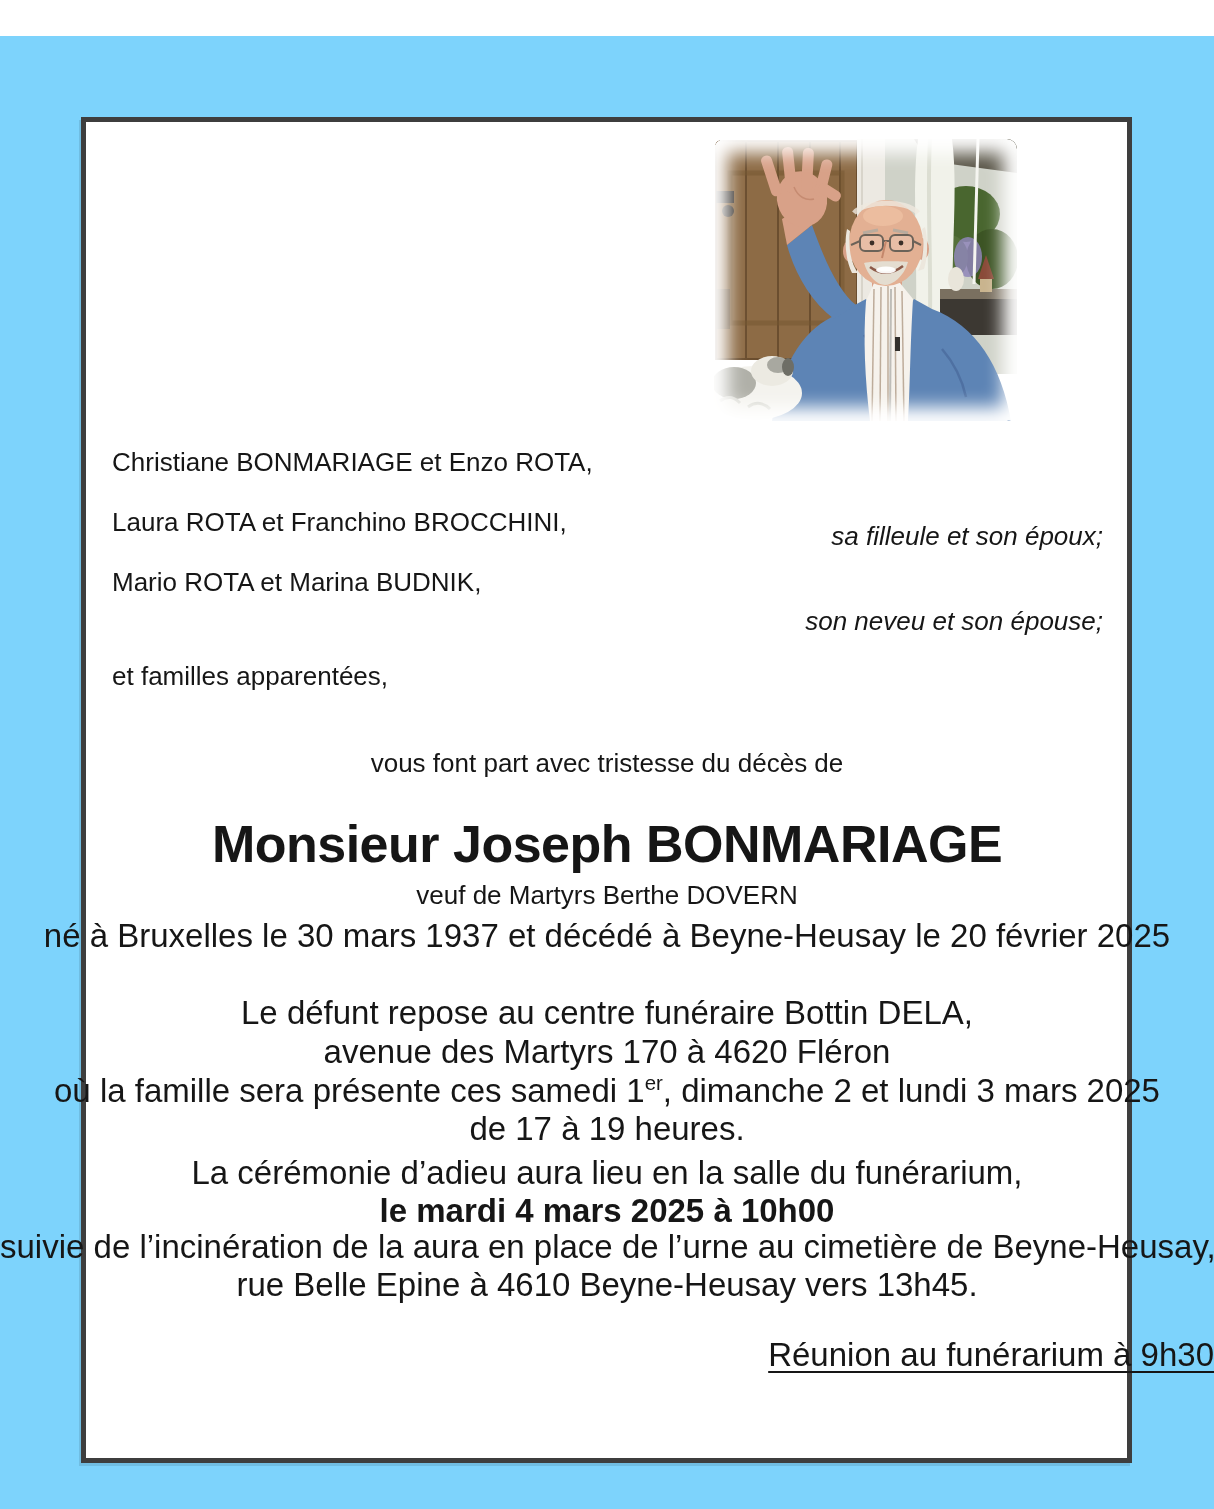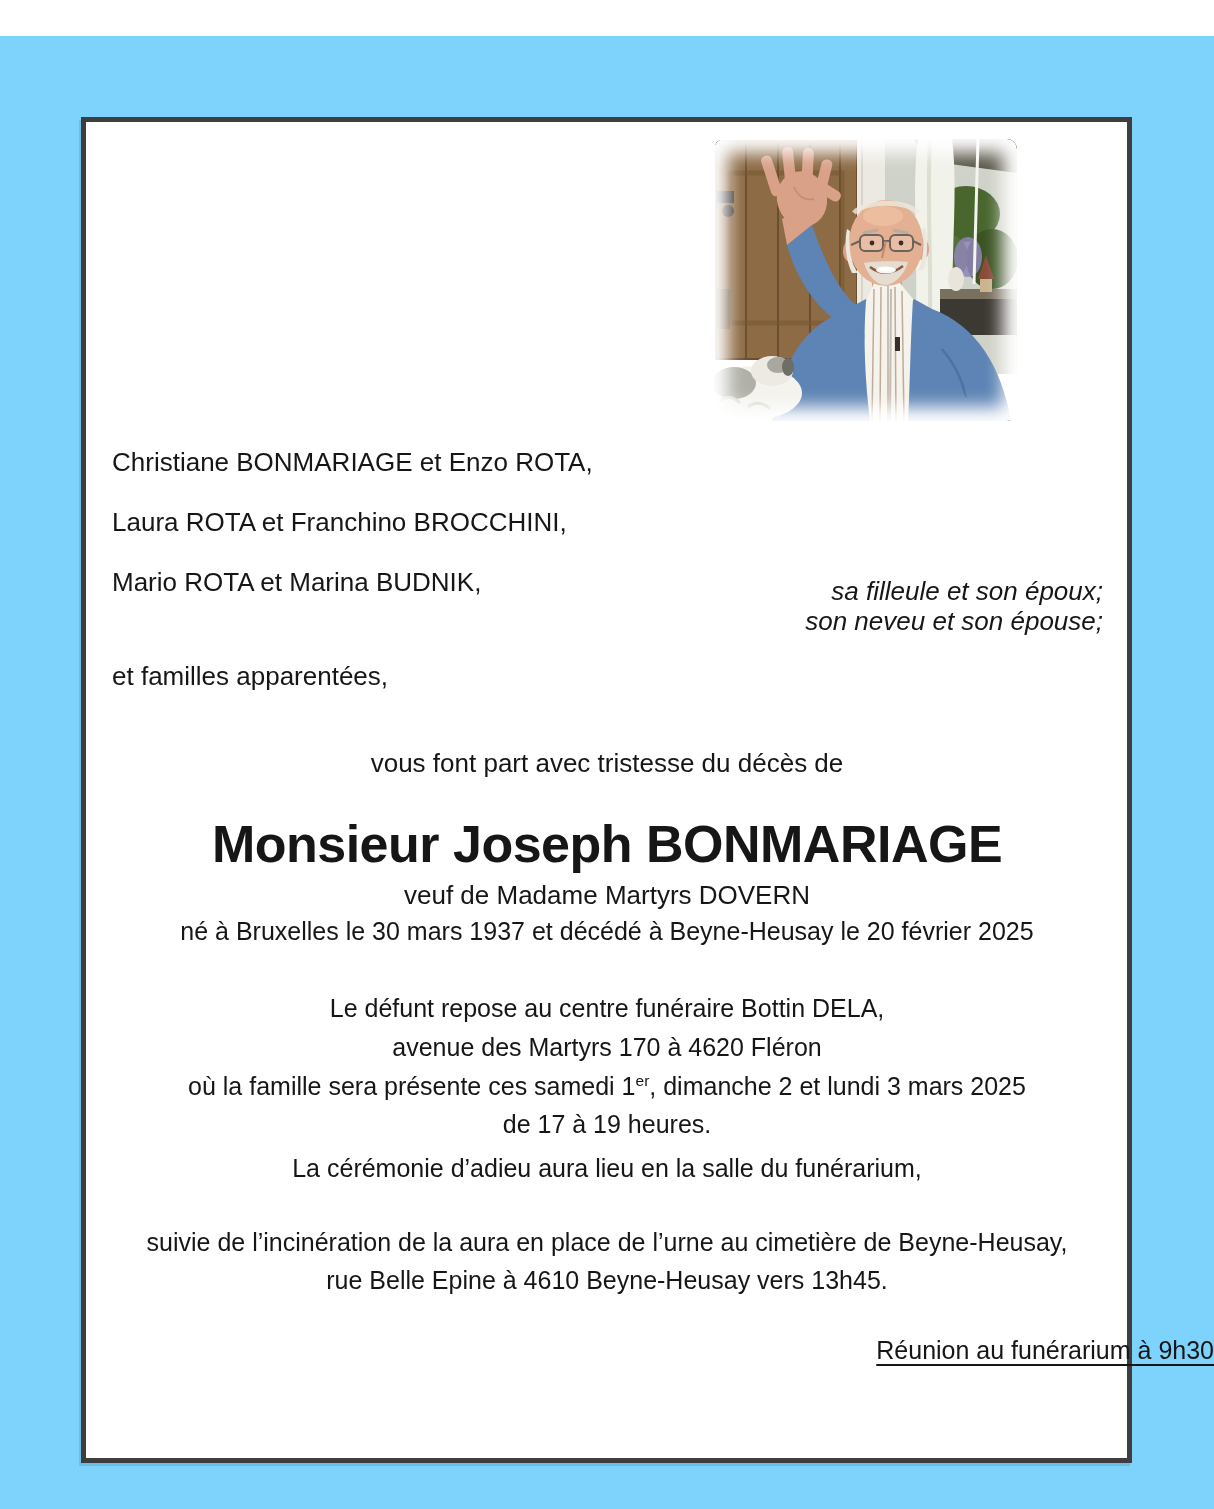--- a/index.html
+++ b/index.html
@@ -13,21 +13,21 @@
     position:absolute; left:81px; top:81px; width:1051px; height:1346px;
     border:5px solid #3e3e3e; box-sizing:border-box;
     box-shadow:-2px 3px 0 rgba(0,0,0,0.10);
     background:#ffffff;
   }
   .txt { position:absolute; white-space:nowrap; }
   .center { left:0; width:1214px; text-align:center; }
   .names { left:112px; font-size:26px; }
   .rel   { right:111px; font-size:26px; font-style:italic; }
   .body26 { font-size:26px; }
-  .body27 { font-size:25px; }
+  .body27 { font-size:33px; }
   .intro { font-size:26px; }
   .deceased-title { font-size:52px; font-weight:bold; letter-spacing:-0.5px; }
   .bold { font-weight:bold; }
   .underline { text-decoration:underline; text-underline-offset:5px; text-decoration-thickness:2px;text-align:right; }
   sup.ord { font-size:0.62em; vertical-align:super; line-height:0; }
   .photo-wrap {
     position:absolute; left:714px; top:103px; width:303px; height:282px;
     border-radius:10px; overflow:hidden;
   }
   .photo-wrap svg { display:block; }
@@ -141,33 +141,34 @@
         <ellipse cx="64" cy="226" rx="11" ry="8" fill="#a8a8a0"></ellipse>
         <ellipse cx="74" cy="228" rx="6" ry="9" fill="#6e6e66"></ellipse>
         <path d="M6,262 C14,256 20,258 26,264 M34,268 C42,262 50,264 56,270" stroke="#d9d9d2" stroke-width="3" fill="none"></path>
       </g>
     </svg>
     <div class="photo-fade"></div>
   </div>
 
   <div class="txt names" style="top:411px">Christiane BONMARIAGE et Enzo ROTA,</div>
   <div class="txt names" style="top:471px">Laura ROTA et Franchino BROCCHINI,</div>
-  <div class="txt rel" style="top:540px">sa filleule et son époux;</div>
+  <div class="txt rel" style="top:485px">sa filleule et son époux;</div>
   <div class="txt names" style="top:531px">Mario ROTA et Marina BUDNIK,</div>
   <div class="txt rel" style="top:570px">son neveu et son épouse;</div>
   <div class="txt names" style="top:625px">et familles apparentées,</div>
 
   <div class="txt center intro" style="top:712px">vous font part avec tristesse du décès de</div>
   <div class="txt center deceased-title" style="top:778px">Monsieur Joseph BONMARIAGE</div>
-  <div class="txt center body26" style="top:844px">veuf de Madame Martyrs DOVERN</div>
+  <div class="txt center body26" style="top:844px">veuf de Martyrs Berthe DOVERN</div>
   <div class="txt center body27" style="top:881px">né à Bruxelles le 30 mars 1937 et décédé à Beyne-Heusay le 20 février 2025</div>
 
   <div class="txt center body27" style="top:958px">Le défunt repose au centre funéraire Bottin DELA,</div>
   <div class="txt center body27" style="top:997px">avenue des Martyrs 170 à 4620 Fléron</div>
   <div class="txt center body27" style="top:1036px"><span>où la famille sera présente ces samedi 1</span><sup class="ord">er</sup><span>, dimanche 2 et lundi 3 mars 2025</span></div>
   <div class="txt center body27" style="top:1074px">de 17 à 19 heures.</div>
 
   <div class="txt center body27" style="top:1118px">La cérémonie d’adieu aura lieu en la salle du funérarium,</div>
+  <div class="txt center body27 bold" style="top:1156px">le mardi 4 mars 2025 à 10h00</div>
   <div class="txt center body27" style="top:1192px">suivie de l’incinération de la aura en place de l’urne au cimetière de Beyne-Heusay,</div>
   <div class="txt center body27" style="top:1230px">rue Belle Epine à 4610 Beyne-Heusay vers 13h45.</div>
 
   <div class="txt center body27 underline" style="top:1300px">Réunion au funérarium à 9h30</div>
 </div>
 
 </body></html>

